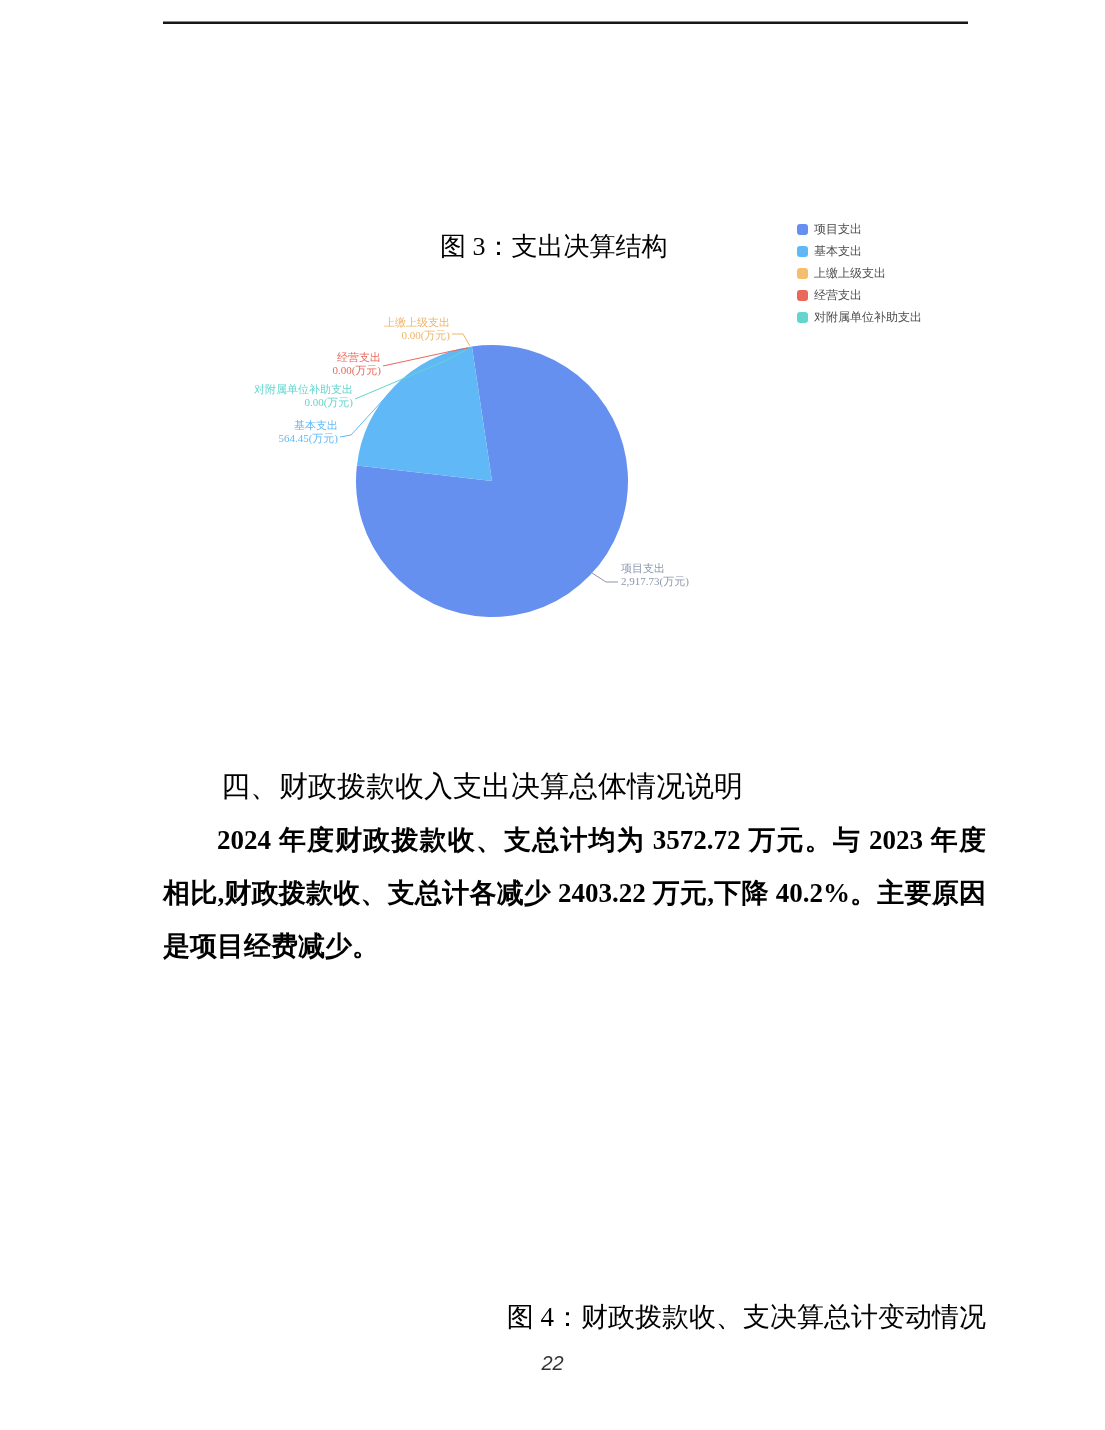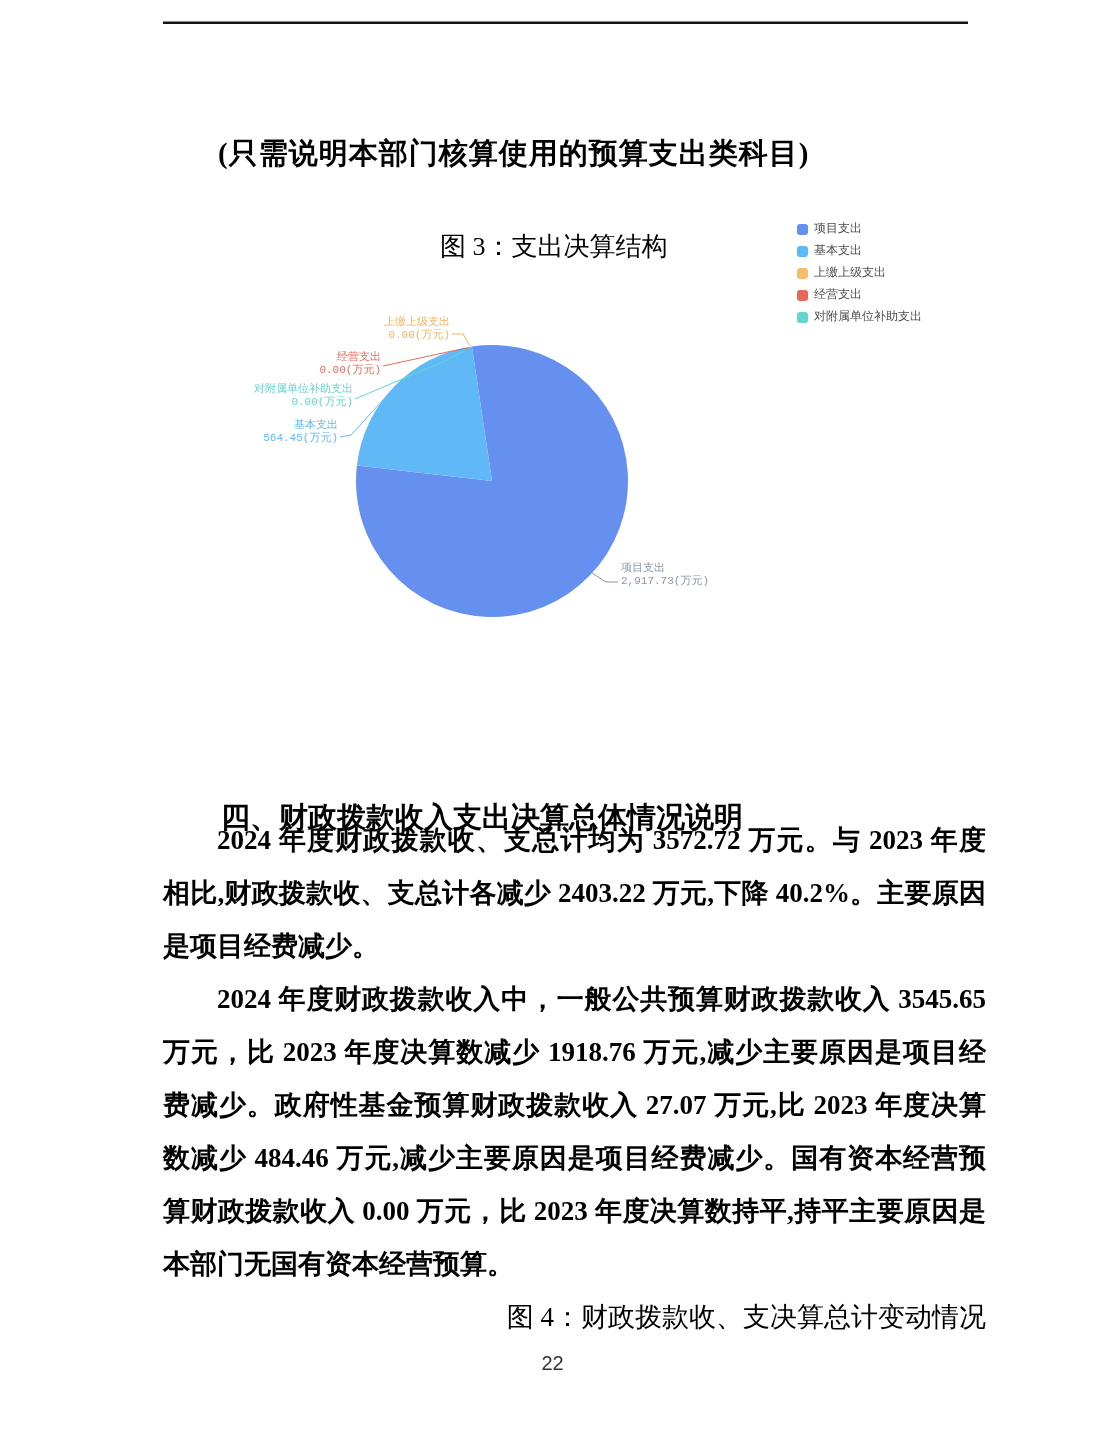--- a/index.html
+++ b/index.html
@@ -13,21 +13,21 @@
   }
   .note-heading{
     position:absolute;left:218px;top:134px;width:800px;
     font-size:29px;font-weight:bold;letter-spacing:1px;white-space:nowrap;
   }
   .fig3-title{
     position:absolute;left:440px;top:181px;font-size:26px;white-space:nowrap;margin-top:48px;
   }
   
   .chart{position:absolute;left:0;top:0;width:1105px;height:700px;
-    font-family:Liberation Mono, monospace;}
+    font-family:Liberation Serif, serif;}
   .chart svg{position:absolute;left:0;top:0;}
   .legend{position:absolute;left:797px;top:222px;}
   .legend-row{display:flex;align-items:center;height:14px;margin-bottom:8px;}
   .swatch{width:11px;height:11px;border-radius:3px;margin-right:6px;flex:0 0 auto;}
   .legend-label{font-size:12px;color:#4d4d4d;white-space:nowrap;line-height:14px;}
   .sw-0{background:#6690F0;}
   .sw-1{background:#61B8F7;}
   .sw-2{background:#F5BD6E;}
   .sw-3{background:#E8695C;}
   .sw-4{background:#63D5CE;}
@@ -35,45 +35,44 @@
   .pie-label.right-align{text-align:right;}
   .lbl-orange{color:#F0B467;}
   .lbl-red{color:#E8695C;}
   .lbl-teal{color:#63D5CE;}
   .lbl-skyblue{color:#61B8F7;}
   .lbl-gray{color:#8B96AC;}
   
   .section-heading{
     position:absolute;left:163px;top:766px;width:822px;
     font-family:"Liberation Sans","DejaVu Sans",sans-serif;
-    font-size:29px;font-weight:bold;line-height:40px;text-indent:58px;margin-top:31px;
+    font-size:29px;font-weight:normal;line-height:40px;text-indent:58px;
   }
   .body-text{
     position:absolute;left:163px;top:814px;width:823px;
     font-size:27px;line-height:53px;text-align:justify;
   }
   .body-text p{margin:0;text-indent:54px;font-weight:bold;}
   .fig4-caption{
     position:absolute;left:163px;top:1291px;width:823px;
     font-size:27px;line-height:53px;text-align:right;white-space:nowrap;
   }
   .page-number{
     position:absolute;left:0;top:1352px;width:1105px;text-align:center;
     font-family:"Liberation Sans","DejaVu Sans",sans-serif;
-    font-size:20px;color:#333;
+    font-size:20px;color:#333;font-style:italic;
   }
 </style>
 </head>
 <body>
 
 <div class="page">
 
   <div class="top-rule"></div>
 
-  <div class="note-heading">(只需说明本部门核算使用的预算支出类科目)</div>
 
   <div class="fig3-title">图 3：支出决算结构</div>
 
   <div class="chart">
 
     <svg width="1105" height="700" viewBox="0 0 1105 700">
 
       <path d="M492,481 L471.9,346.5 A136,136 0 1 1 356.9,465.4 Z" fill="#6690F0"></path>
       <path d="M492,481 L356.9,465.4 A136,136 0 0 1 471.9,346.5 Z" fill="#61B8F7"></path>
 
@@ -131,20 +130,19 @@
       <div>项目支出</div>
       <div>2,917.73(万元)</div>
     </div>
 
   </div>
 
   <div class="section-heading">四、财政拨款收入支出决算总体情况说明</div>
 
   <div class="body-text">
     <p>2024 年度财政拨款收、支总计均为 3572.72 万元。与 2023 年度相比,财政拨款收、支总计各减少 2403.22 万元,下降 40.2%。主要原因是项目经费减少。</p>
-    <p>2024 年度财政拨款收入中，一般公共预算财政拨款收入 3545.65 万元，比 2023 年度决算数减少 1918.76 万元,减少主要原因是项目经费减少。政府性基金预算财政拨款收入 27.07 万元,比 2023 年度决算数减少 484.46 万元,减少主要原因是项目经费减少。国有资本经营预算财政拨款收入 0.00 万元，比 2023 年度决算数持平,持平主要原因是本部门无国有资本经营预算。</p>
   </div>
 
   <div class="fig4-caption">图 4：财政拨款收、支决算总计变动情况</div>
 
   <div class="page-number">22</div>
 
 </div>
 
 </body></html>

